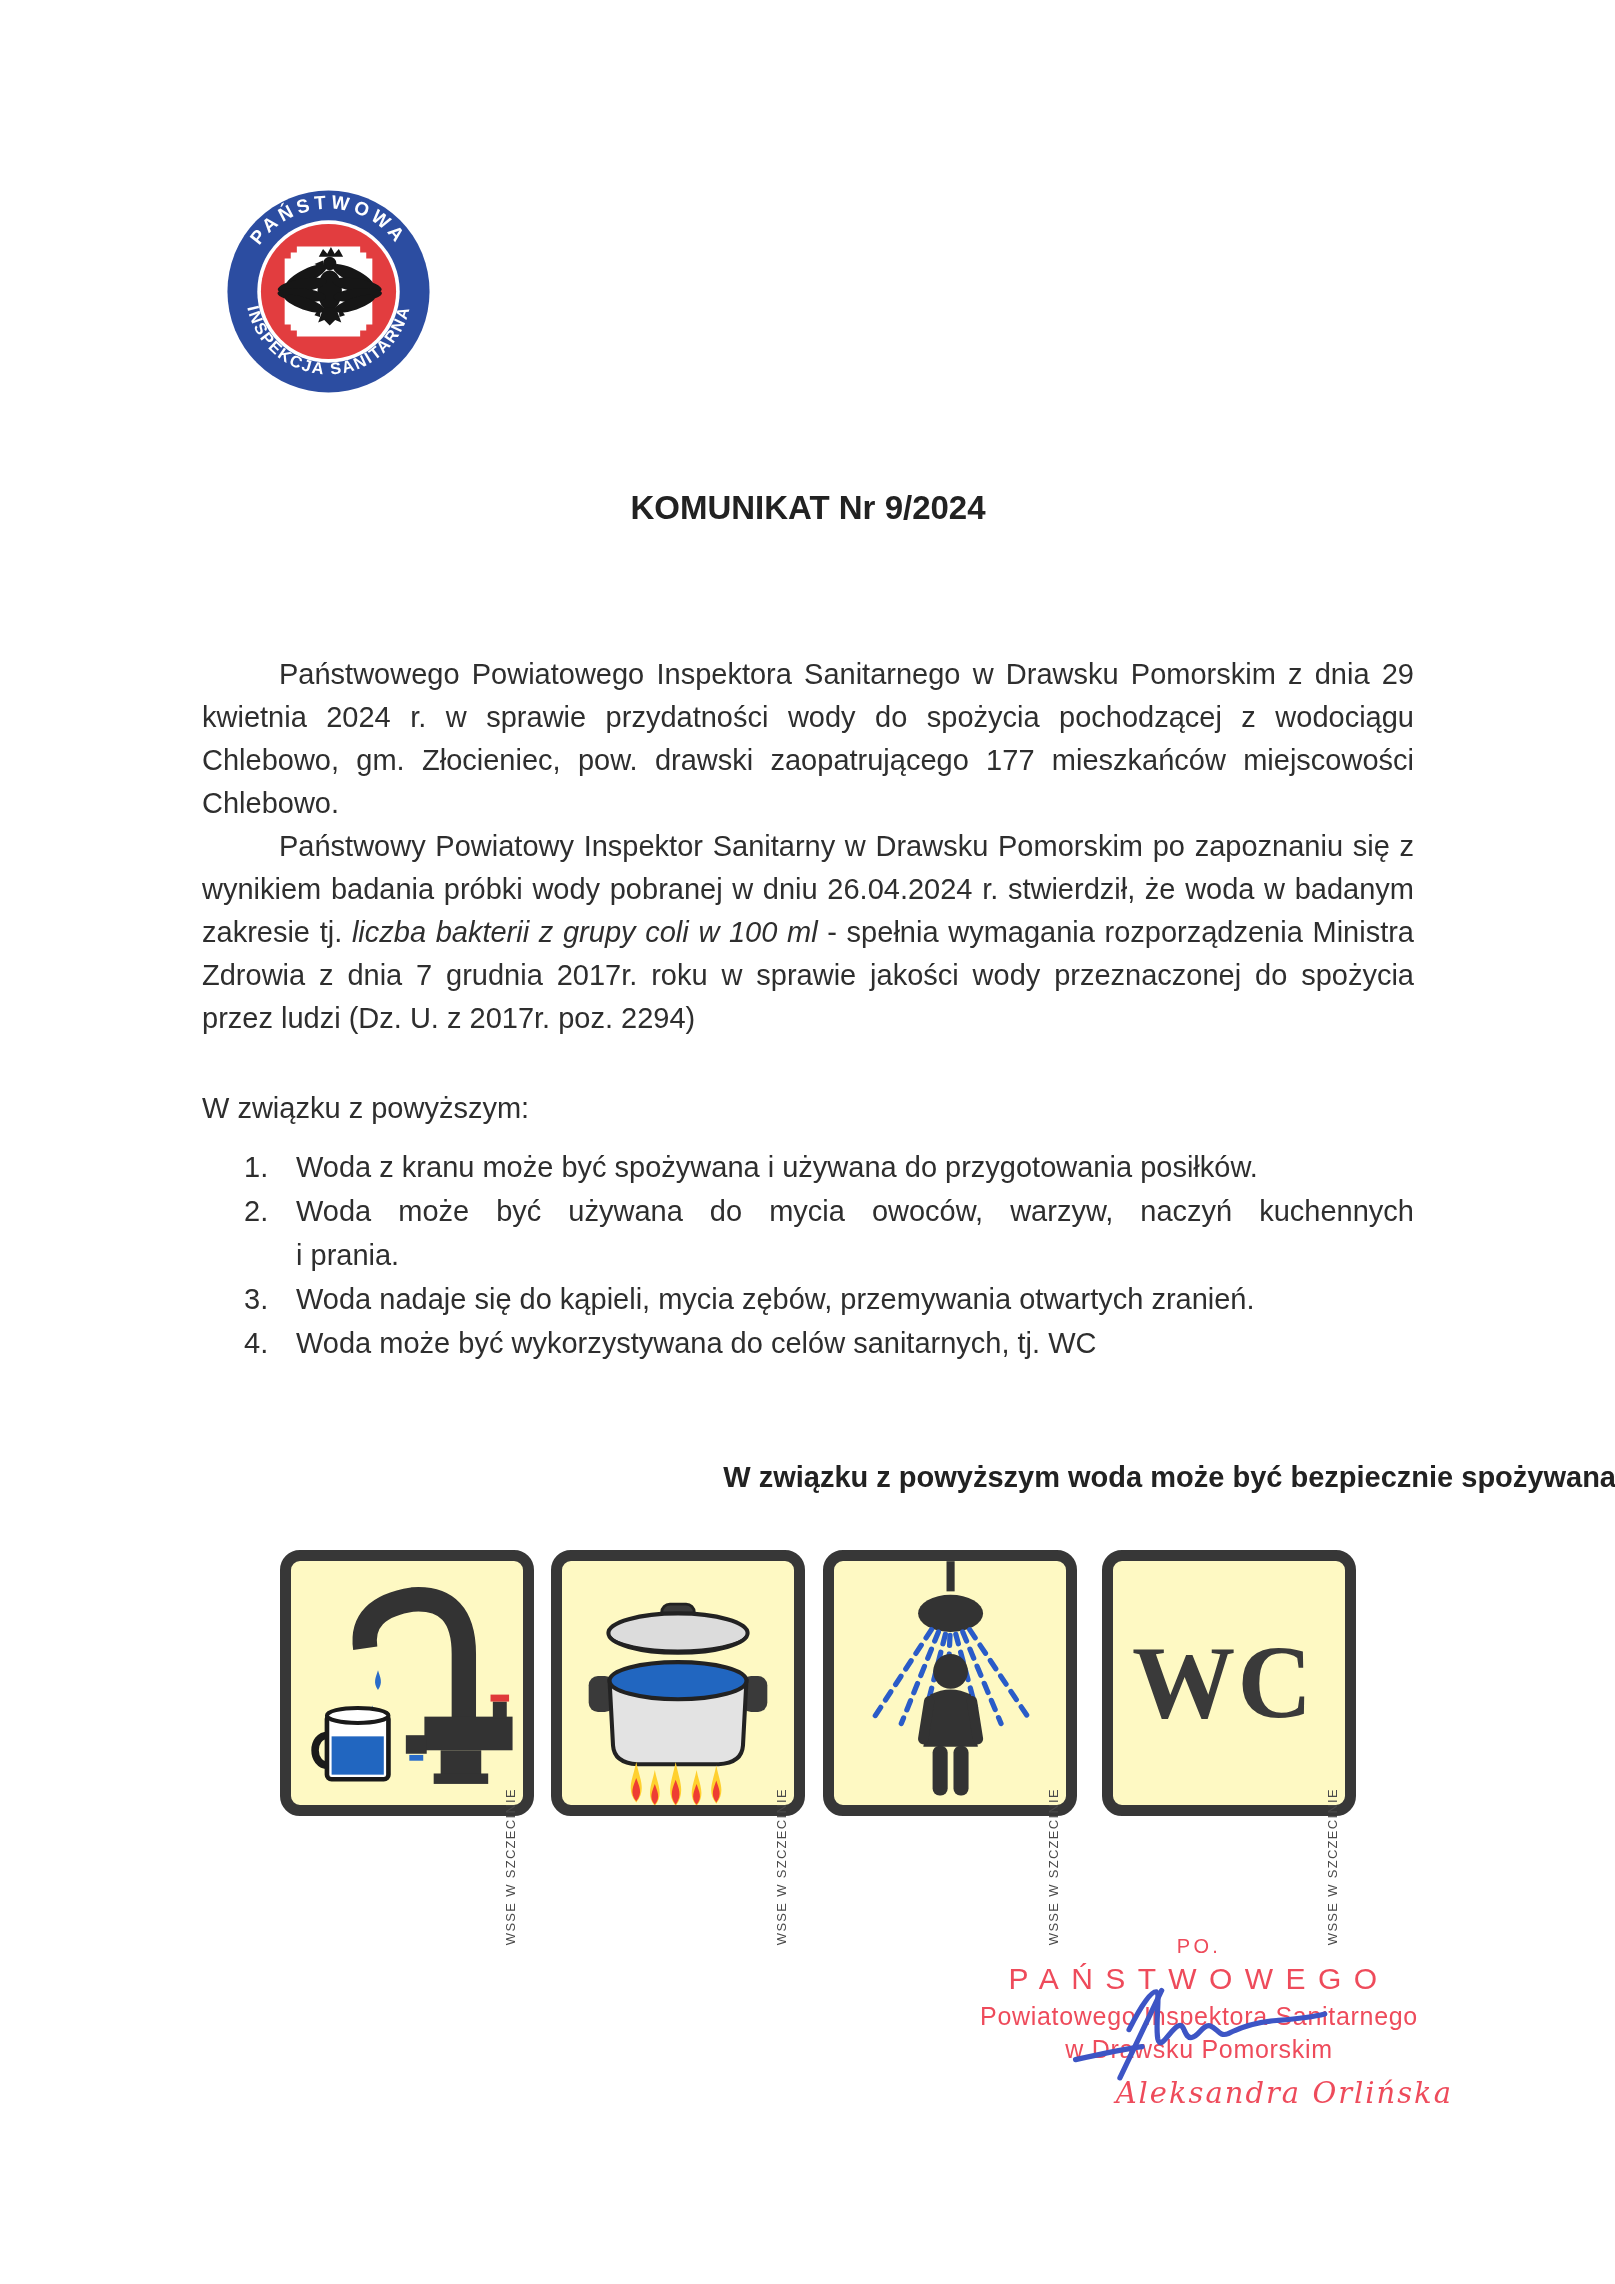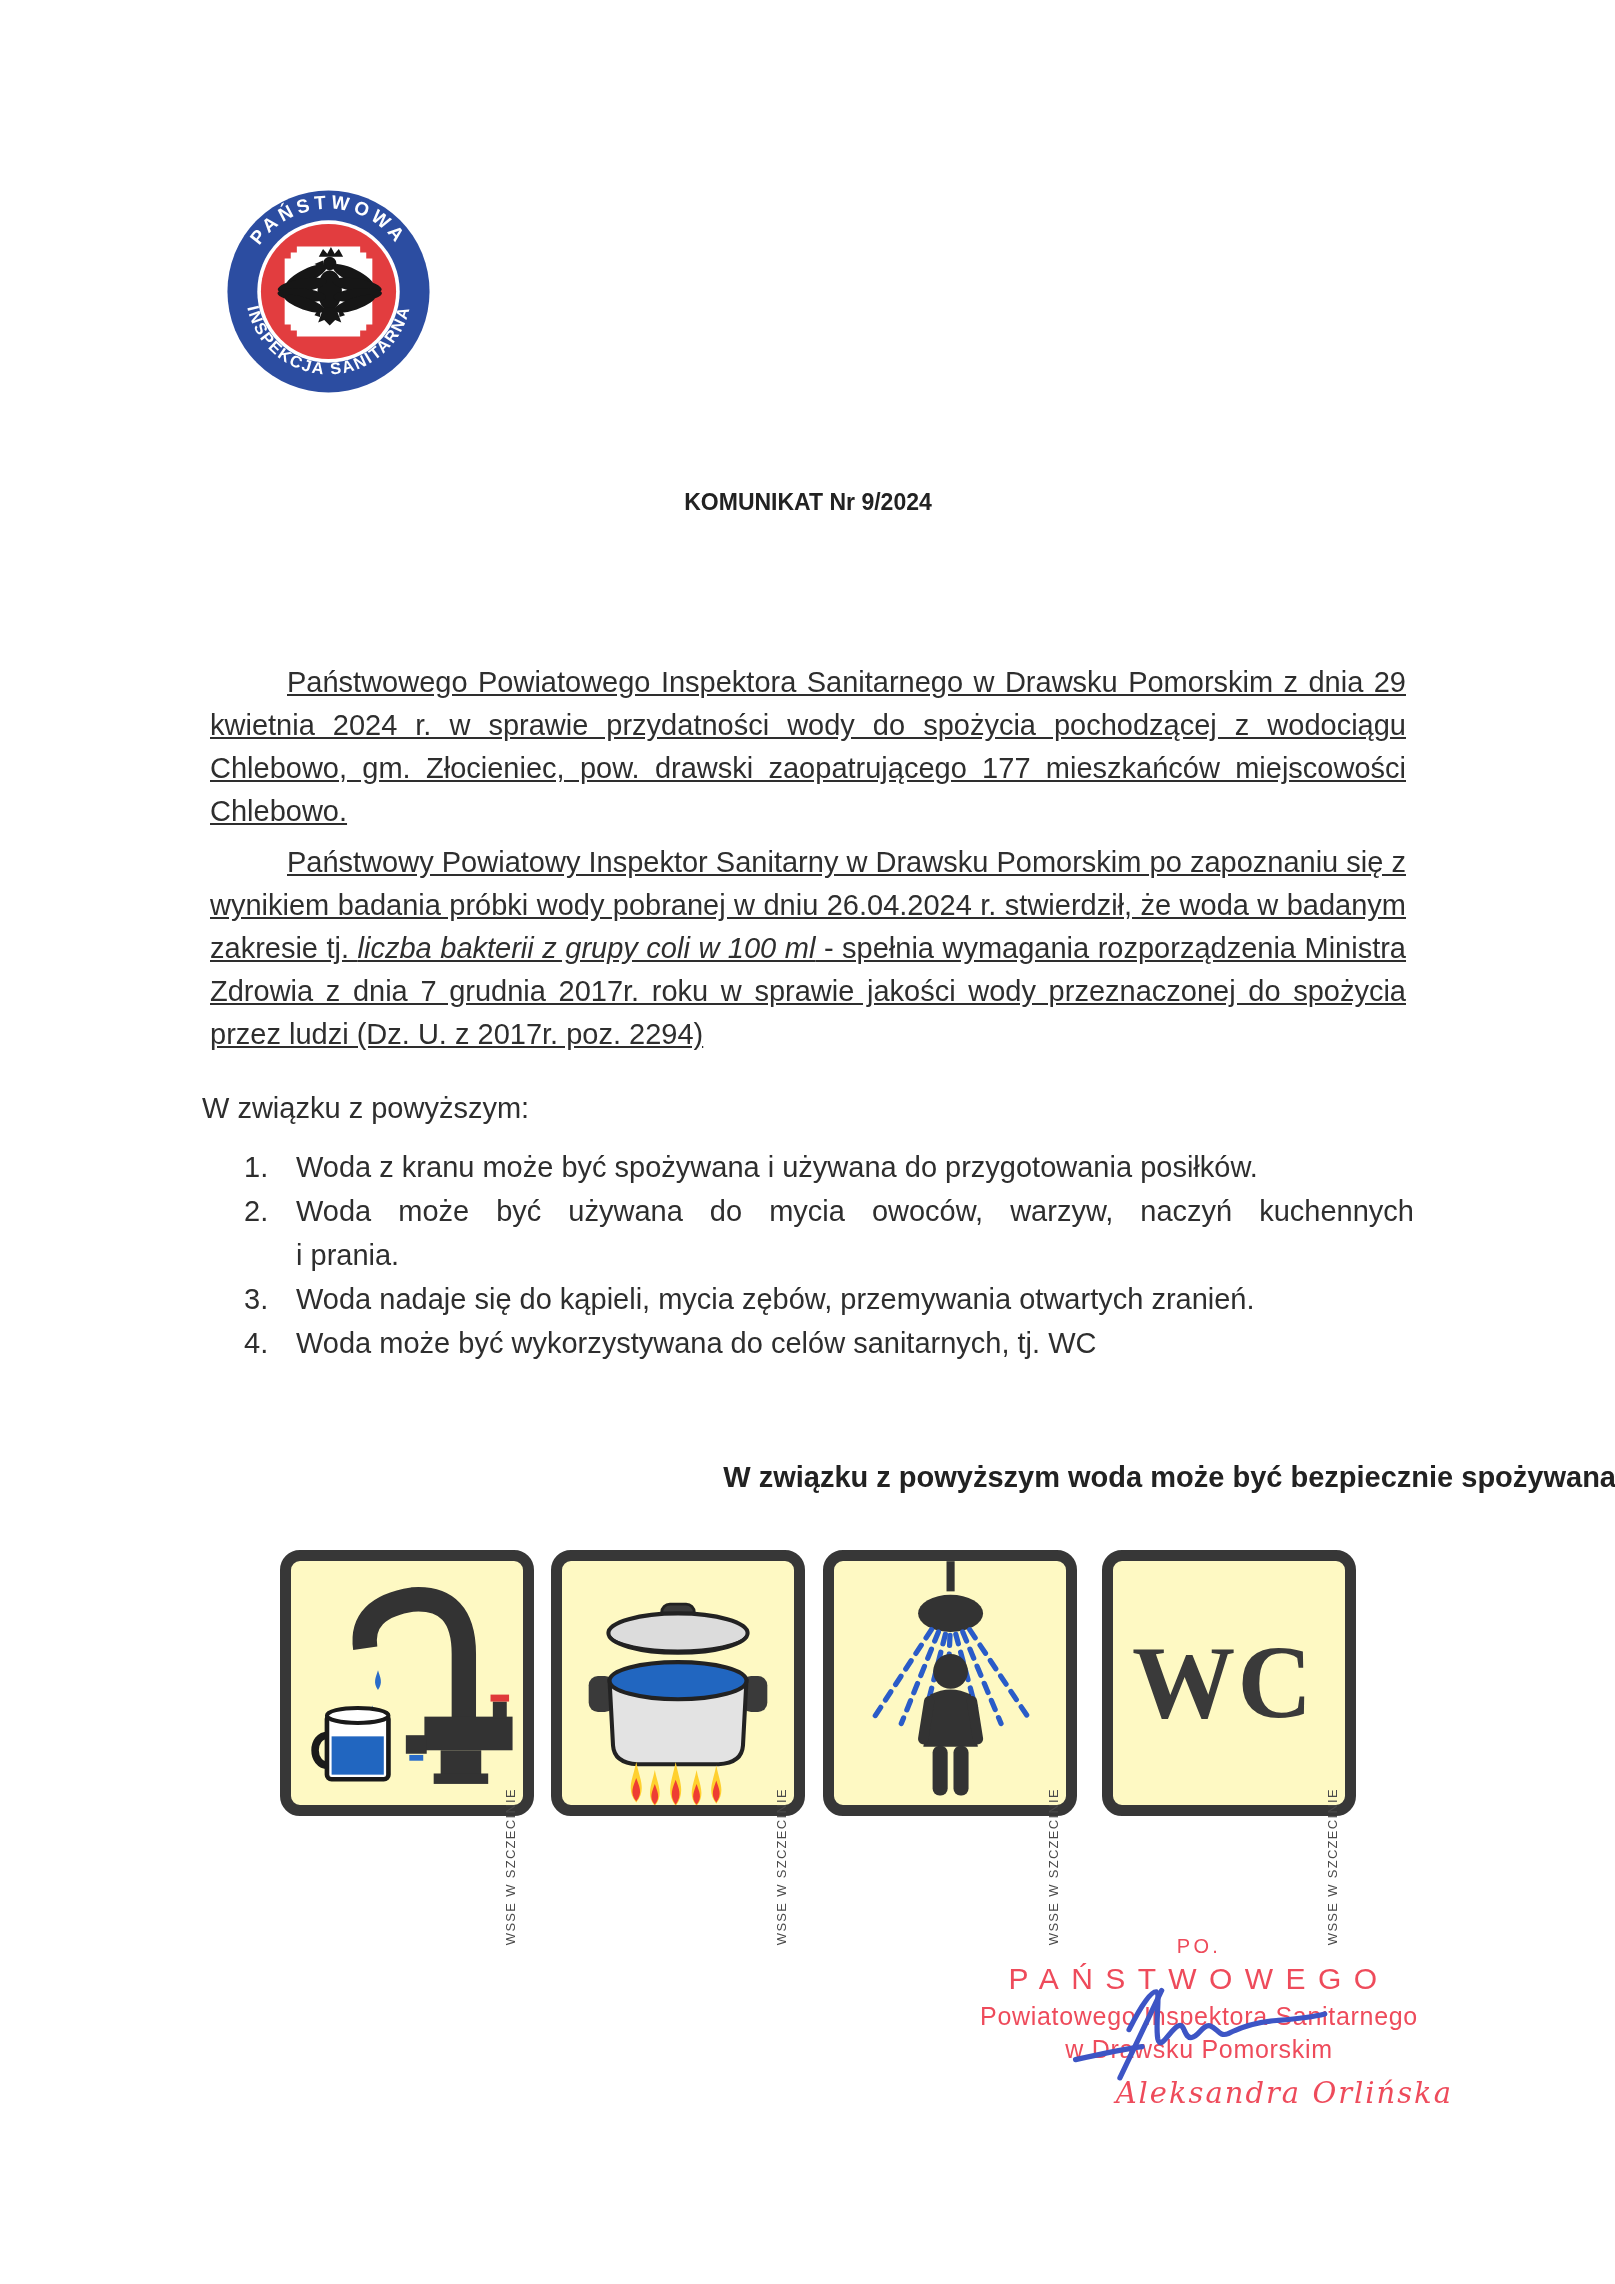--- a/index.html
+++ b/index.html
@@ -14,32 +14,32 @@
   }
   
   .logo{position:absolute;left:225px;top:188px;width:207px;height:207px;}
   .logo svg{width:100%;height:100%;}
   .logo text{font-family:"Liberation Sans",sans-serif;font-weight:bold;fill:#ffffff;}
   .arc-top-text{font-size:31px;letter-spacing:7px;}
   .arc-bottom-text{font-size:27px;letter-spacing:3px;}
   
   .doc-title{
     position:absolute;left:0;right:0;top:489px;
-    text-align:center;font-size:23px;font-weight:bold;color:#222;
+    text-align:center;font-size:33px;font-weight:bold;color:#222;
   }
   .doc-subtitle{
     position:absolute;left:0;right:0;top:529px;
     text-align:center;font-size:29px;color:#2e2e2e;
   }
   
   .bodyblock{
     position:absolute;left:202px;top:653px;width:1212px;
     font-size:29px;line-height:43px;text-align:justify;
   }
-  .para{margin:8px;text-indent:77px;text-decoration:underline;}
+  .para{margin:0;text-indent:77px;}
   .italic{font-style:italic;}
   .list-intro{
     position:absolute;left:202px;top:1087px;
     font-size:29px;line-height:43px;
   }
   .numlist{position:absolute;left:244px;top:1145px;width:1170px;font-size:29px;line-height:44px;}
   .list-row{display:flex;align-items:flex-start;}
   .list-num{flex:0 0 52px;}
   .list-body{flex:1 1 auto;}
   .just-first{text-align:justify;text-align-last:justify;}

